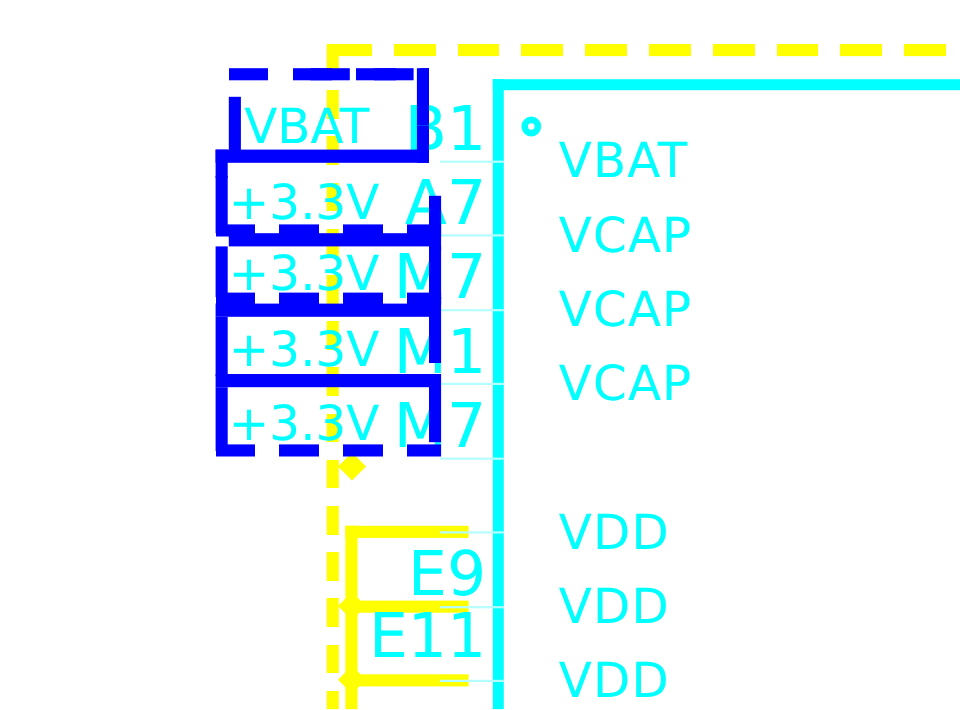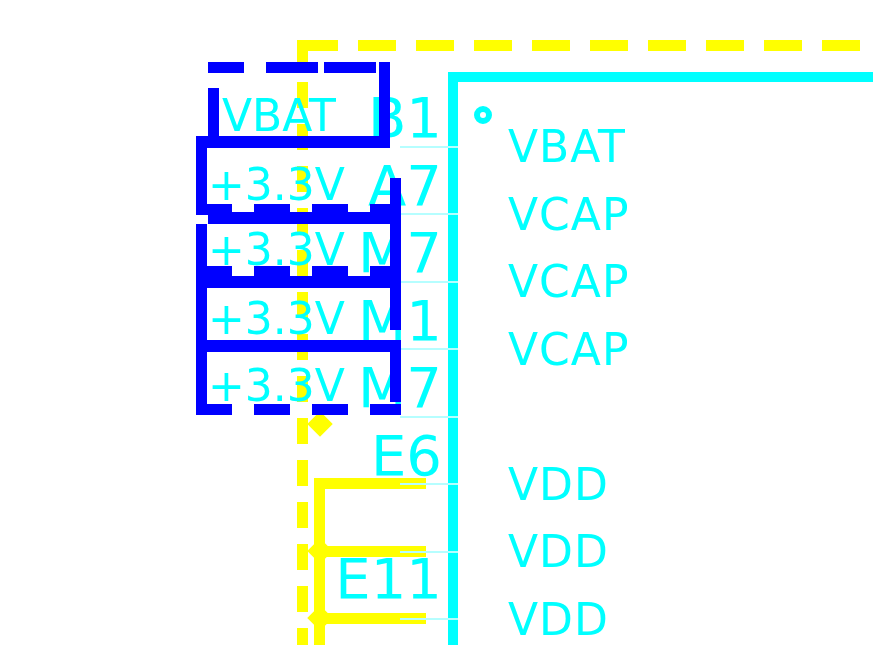--- a/index.html
+++ b/index.html
@@ -153,21 +153,21 @@
   <div class="pin-sep" style="left:400px;top:551px;width:58px;"></div>
   <div class="pin-sep" style="left:400px;top:618px;width:58px;"></div>
 
   <div class="pin1-circle" style="left:474px;top:106px;"></div>
 
   <div class="pin-num" style="left:290px;top:97px;width:152px;">B1</div>
   <div class="pin-num" style="left:290px;top:165px;width:152px;">A7</div>
   <div class="pin-num" style="left:290px;top:232px;width:152px;">M7</div>
   <div class="pin-num" style="left:290px;top:300px;width:152px;">M1</div>
   <div class="pin-num" style="left:290px;top:367px;width:152px;">M7</div>
-  <div class="pin-num" style="left:290px;top:435px;width:152px;">E6</div>
+  <div class="pin-num" style="left:290px;top:502px;width:152px;">E9</div>
   <div class="pin-num" style="left:290px;top:558px;width:152px;">E11</div>
 
   <div class="pin-name" style="left:508px;top:125px;">VBAT</div>
   <div class="pin-name" style="left:508px;top:193px;">VCAP</div>
   <div class="pin-name" style="left:508px;top:260px;">VCAP</div>
   <div class="pin-name" style="left:508px;top:328px;">VCAP</div>
   <div class="pin-name" style="left:508px;top:463px;">VDD</div>
   <div class="pin-name" style="left:508px;top:530px;">VDD</div>
   <div class="pin-name" style="left:508px;top:598px;">VDD</div>
 

